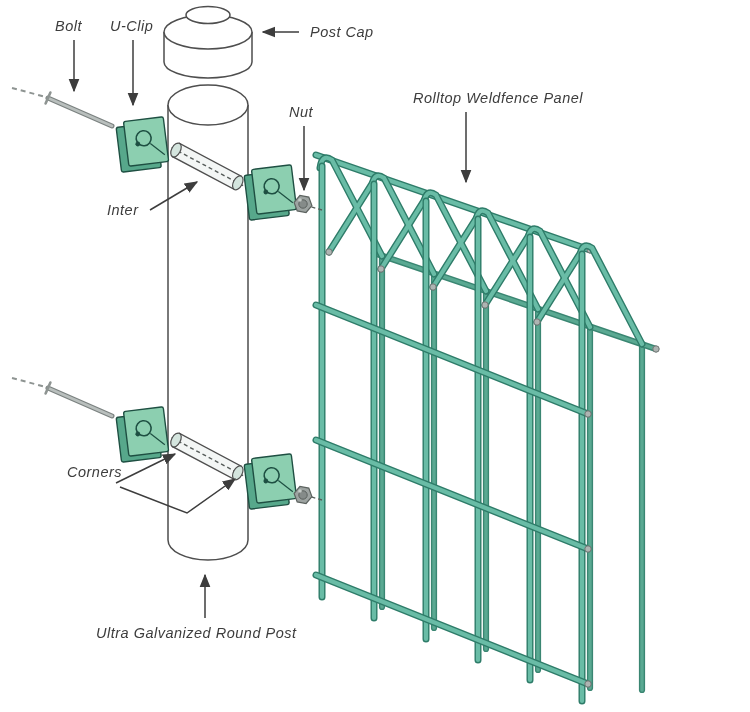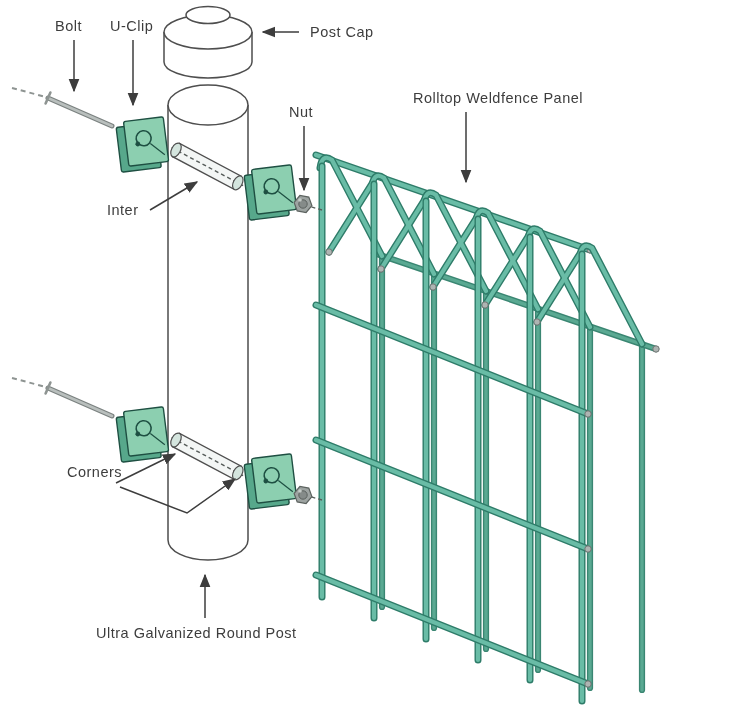--- a/index.html
+++ b/index.html
@@ -1,17 +1,17 @@
 <!DOCTYPE html>
 <html style="--bg: #ffffff; --wire_dark: #2e7c69; --wire_light: #69bca6; --back_dark: #3a8672; --back_light: #5aa992; --clip_front: #8ccfb0; --clip_side: #57a88b; --clip_outline: #1e4f42; --tube_fill: #f3f6f5; --tube_cap: #d4e5de; --cap_gray: #aeb4b2; --nut_fill: #9da3a1; --metal_light: #b9bfbd; --metal_mid: #8e9492; --metal_dark: #5c625f; --outline_gray: #4e4e4e; --line_color: #3d3d3d;"><head>
 <meta charset="utf-8">
 <style>
   html,body{margin:0;padding:0;background:#fff;}
   #stage{position:relative;width:700px;height:712px;background:var(--bg,#fff);overflow:hidden;
-         font-family:"Liberation Sans",sans-serif;}
+         font-family:"Liberation Sans",sans-serif;font-style:italic;}
   
   .wD{stroke:var(--wire_dark);stroke-width:7;fill:none;stroke-linecap:round;stroke-linejoin:round;}
   .wL{stroke:var(--wire_light);stroke-width:4.2;fill:none;stroke-linecap:round;stroke-linejoin:round;}
   
   .bkD{stroke:var(--back_dark);stroke-width:6.2;fill:none;stroke-linecap:round;stroke-linejoin:round;}
   .bkL{stroke:var(--back_light);stroke-width:3.4;fill:none;stroke-linecap:round;stroke-linejoin:round;}
   .cap{fill:var(--cap_gray);stroke:#6f7573;stroke-width:1;}
   
   .post{fill:#ffffff;stroke:var(--outline_gray);stroke-width:1.5;}
   

